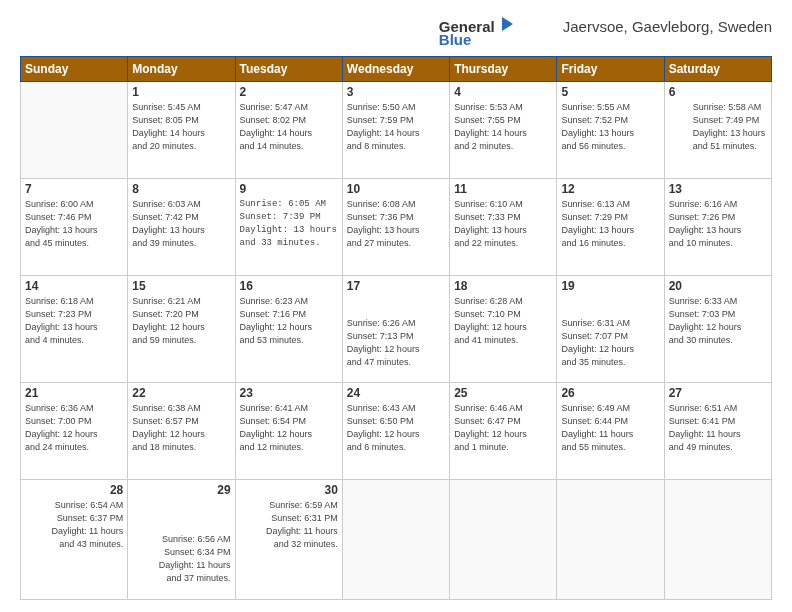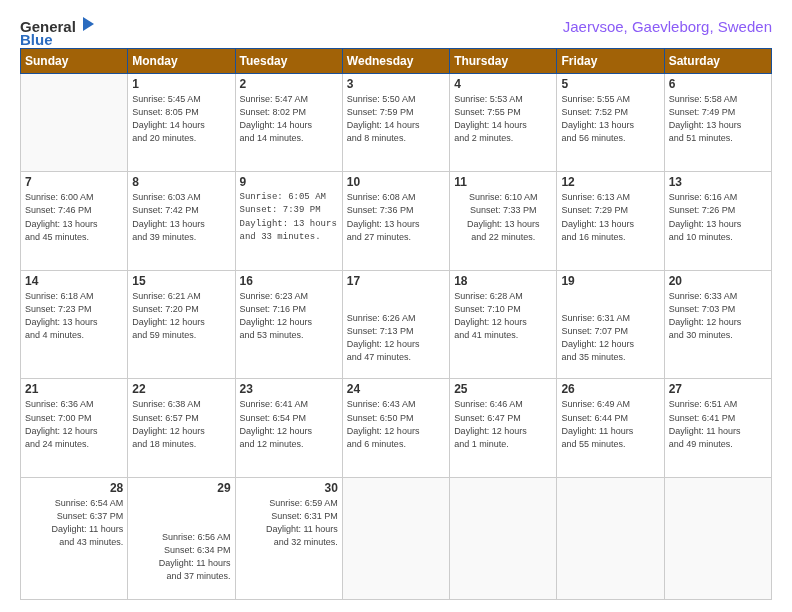--- a/index.html
+++ b/index.html
@@ -13,35 +13,35 @@
     .page {
       width: 792px;
       height: 612px;
       padding: 18px 20px 12px 20px;
       display: flex;
       flex-direction: column;
     }
     .header {
       display: flex;
       align-items: flex-start;
-      justify-content: space-between;
-      margin-bottom: 0;
+      justify-content: flex-end;
+      margin-bottom: 8px;
       gap: 48px;
     }
     .title-block {
       text-align: right;
     }
     .month-title {
       font-size: 32px;
       font-weight: bold;
       color: #333;
     }
     .location-title {
       font-size: 15px;
-      color: #8b5cf6;
+      color: #404040;
     }
     .calendar {
       flex: 1;
       border: 1px solid #ccc;
       border-collapse: collapse;
       width: 100%;
       table-layout: fixed;
     }
     .calendar th {
       background: #a16207;
@@ -153,21 +153,21 @@
           </td>
           <td>
             <span class="day-num">5</span>
             <div class="day-info" style="white-space: pre-line;">Sunrise: 5:55 AM
 Sunset: 7:52 PM
 Daylight: 13 hours
 and 56 minutes.</div>
           </td>
           <td>
             <span class="day-num">6</span>
-            <div class="day-info" style="white-space: pre-line;">Sunrise: 5:58 AM
+            <div class="day-info" style="white-space: pre-line; margin-left: 24px;">Sunrise: 5:58 AM
 Sunset: 7:49 PM
 Daylight: 13 hours
 and 51 minutes.</div>
           </td>
         </tr>
         <tr>
           <td>
             <span class="day-num">7</span>
             <div class="day-info" style="white-space: pre-line;">Sunrise: 6:00 AM
 Sunset: 7:46 PM
@@ -190,21 +190,21 @@
           </td>
           <td>
             <span class="day-num">10</span>
             <div class="day-info" style="white-space: pre-line;">Sunrise: 6:08 AM
 Sunset: 7:36 PM
 Daylight: 13 hours
 and 27 minutes.</div>
           </td>
           <td>
             <span class="day-num">11</span>
-            <div class="day-info" style="white-space: pre-line; text-align: center;">Sunrise: 6:10 AM
+            <div class="day-info" style="white-space: pre-line;">Sunrise: 6:10 AM
 Sunset: 7:33 PM
 Daylight: 13 hours
 and 22 minutes.</div>
           </td>
           <td>
             <span class="day-num">12</span>
             <div class="day-info" style="white-space: pre-line;">Sunrise: 6:13 AM
 Sunset: 7:29 PM
 Daylight: 13 hours
 and 16 minutes.</div>

